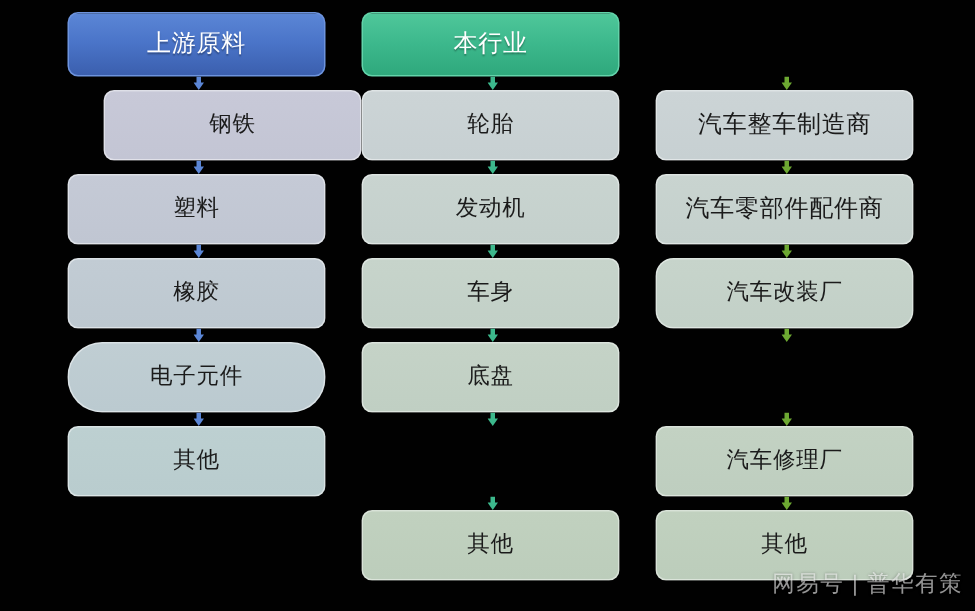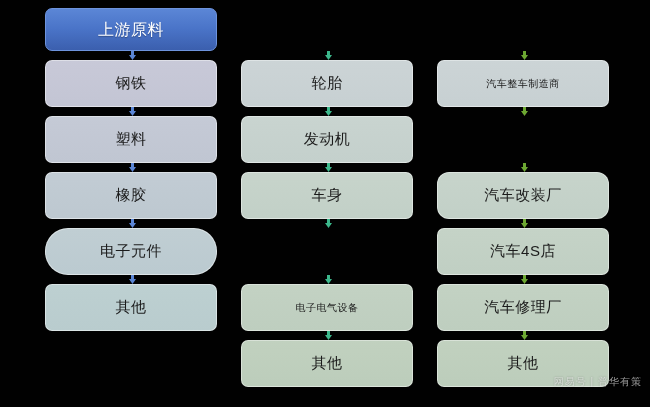--- a/index.html
+++ b/index.html
@@ -65,21 +65,21 @@
   #col-2 .header-node {
     background: linear-gradient(180deg, #8cc84f 0%, #7ebc3f 50%, #6da832 100%);
     border: 1px solid #9bd462;
   }
 
   .item-node {
     height: 47px;
     font-size: 15px;
     color: #1b1b1b;
   }
-  .item-node.tight { font-size: 10px; }
+  .item-node.tight { font-size: 16px; }
 
   
   #col-0 .item-node { border: 1px solid rgba(255,255,255,0.45); }
   #col-0 .i0 { background: linear-gradient(180deg,#c8c9d8 0%,#c3c5d4 100%); }
   #col-0 .i1 { background: linear-gradient(180deg,#c5cad6 0%,#c0c6d2 100%); }
   #col-0 .i2 { background: linear-gradient(180deg,#c2ccd4 0%,#bdc8d0 100%); }
   #col-0 .i3 { background: linear-gradient(180deg,#c0ced3 0%,#bbcad0 100%); border-radius: 23px; }
   #col-0 .i4 { background: linear-gradient(180deg,#bdd0d1 0%,#b9ccce 100%); }
 
   
@@ -95,42 +95,42 @@
     position: absolute;
     left: 84px;
     width: 7px;
     height: 9px;
   }
   .connector svg { display: block; width: 7px; height: 9px; }
 
   #watermark {
     position: absolute;
     right: 8px;
-    bottom: 18px;
-    font-size: 10px;
+    bottom: 8px;
+    font-size: 15px;
     color: rgba(255,255,255,0.58);
     letter-spacing: 1px;
     white-space: nowrap;
     text-shadow: 0 0 2px rgba(0,0,0,0.35);
   }
 </style>
 </head>
 <body style="background: rgb(1, 1, 1);">
 
 <div id="diagram" style="background: rgb(1, 1, 1);">
 
   <div class="column" id="col-0">
     <div class="node header-node" style="top: 8px;">上游原料</div>
     <div class="connector" style="top: 51px;">
         <svg viewBox="0 0 7 9" xmlns="http://www.w3.org/2000/svg">
           <rect x="2" y="0" width="3" height="5" fill="#5b86d6"></rect>
           <polygon points="0,4 7,4 3.5,9" fill="#5b86d6"></polygon>
         </svg>
       </div>
-    <div class="node item-node i0" style="top: 60px;">钢铁</div>
+    <div class="node item-node i0" style="top: 60px; margin-left: 24px;">钢铁</div>
     <div class="connector" style="top: 107px;">
         <svg viewBox="0 0 7 9" xmlns="http://www.w3.org/2000/svg">
           <rect x="2" y="0" width="3" height="5" fill="#5b86d6"></rect>
           <polygon points="0,4 7,4 3.5,9" fill="#5b86d6"></polygon>
         </svg>
       </div>
     <div class="node item-node i1" style="top: 116px;">塑料</div>
     <div class="connector" style="top: 163px;">
         <svg viewBox="0 0 7 9" xmlns="http://www.w3.org/2000/svg">
           <rect x="2" y="0" width="3" height="5" fill="#5b86d6"></rect>
@@ -148,20 +148,21 @@
     <div class="connector" style="top: 275px;">
         <svg viewBox="0 0 7 9" xmlns="http://www.w3.org/2000/svg">
           <rect x="2" y="0" width="3" height="5" fill="#5b86d6"></rect>
           <polygon points="0,4 7,4 3.5,9" fill="#5b86d6"></polygon>
         </svg>
       </div>
     <div class="node item-node i4" style="top: 284px;">其他</div>
   </div>
 
   <div class="column" id="col-1">
+    <div class="node header-node" style="top: 8px;">本行业</div>
     <div class="connector" style="top: 51px;">
         <svg viewBox="0 0 7 9" xmlns="http://www.w3.org/2000/svg">
           <rect x="2" y="0" width="3" height="5" fill="#3cb88c"></rect>
           <polygon points="0,4 7,4 3.5,9" fill="#3cb88c"></polygon>
         </svg>
       </div>
     <div class="node item-node i0" style="top: 60px;">轮胎</div>
     <div class="connector" style="top: 107px;">
         <svg viewBox="0 0 7 9" xmlns="http://www.w3.org/2000/svg">
           <rect x="2" y="0" width="3" height="5" fill="#3cb88c"></rect>
@@ -175,27 +176,27 @@
           <polygon points="0,4 7,4 3.5,9" fill="#3cb88c"></polygon>
         </svg>
       </div>
     <div class="node item-node i2" style="top: 172px;">车身</div>
     <div class="connector" style="top: 219px;">
         <svg viewBox="0 0 7 9" xmlns="http://www.w3.org/2000/svg">
           <rect x="2" y="0" width="3" height="5" fill="#3cb88c"></rect>
           <polygon points="0,4 7,4 3.5,9" fill="#3cb88c"></polygon>
         </svg>
       </div>
+    <div class="node item-node i3" style="top: 228px;">底盘</div>
     <div class="connector" style="top: 275px;">
         <svg viewBox="0 0 7 9" xmlns="http://www.w3.org/2000/svg">
           <rect x="2" y="0" width="3" height="5" fill="#3cb88c"></rect>
           <polygon points="0,4 7,4 3.5,9" fill="#3cb88c"></polygon>
         </svg>
       </div>
-    <div class="node item-node i4 tight" style="top: 284px;">电子电气设备</div>
     <div class="connector" style="top: 331px;">
         <svg viewBox="0 0 7 9" xmlns="http://www.w3.org/2000/svg">
           <rect x="2" y="0" width="3" height="5" fill="#3cb88c"></rect>
           <polygon points="0,4 7,4 3.5,9" fill="#3cb88c"></polygon>
         </svg>
       </div>
     <div class="node item-node i5" style="top: 340px;">其他</div>
   </div>
 
   <div class="column" id="col-2">
@@ -205,34 +206,34 @@
           <polygon points="0,4 7,4 3.5,9" fill="#6da832"></polygon>
         </svg>
       </div>
     <div class="node item-node i0 tight" style="top: 60px;">汽车整车制造商</div>
     <div class="connector" style="top: 107px;">
         <svg viewBox="0 0 7 9" xmlns="http://www.w3.org/2000/svg">
           <rect x="2" y="0" width="3" height="5" fill="#6da832"></rect>
           <polygon points="0,4 7,4 3.5,9" fill="#6da832"></polygon>
         </svg>
       </div>
+    <div class="node item-node i1 tight" style="top: 116px;">汽车零部件配件商</div>
     <div class="connector" style="top: 163px;">
         <svg viewBox="0 0 7 9" xmlns="http://www.w3.org/2000/svg">
           <rect x="2" y="0" width="3" height="5" fill="#6da832"></rect>
           <polygon points="0,4 7,4 3.5,9" fill="#6da832"></polygon>
         </svg>
       </div>
     <div class="node item-node i2" style="top: 172px; border-radius: 12px;">汽车改装厂</div>
     <div class="connector" style="top: 219px;">
         <svg viewBox="0 0 7 9" xmlns="http://www.w3.org/2000/svg">
           <rect x="2" y="0" width="3" height="5" fill="#6da832"></rect>
           <polygon points="0,4 7,4 3.5,9" fill="#6da832"></polygon>
         </svg>
       </div>
-    <div class="node item-node i3" style="top: 228px;">汽车4S店</div>
     <div class="connector" style="top: 275px;">
         <svg viewBox="0 0 7 9" xmlns="http://www.w3.org/2000/svg">
           <rect x="2" y="0" width="3" height="5" fill="#6da832"></rect>
           <polygon points="0,4 7,4 3.5,9" fill="#6da832"></polygon>
         </svg>
       </div>
     <div class="node item-node i4" style="top: 284px;">汽车修理厂</div>
     <div class="connector" style="top: 331px;">
         <svg viewBox="0 0 7 9" xmlns="http://www.w3.org/2000/svg">
           <rect x="2" y="0" width="3" height="5" fill="#6da832"></rect>

